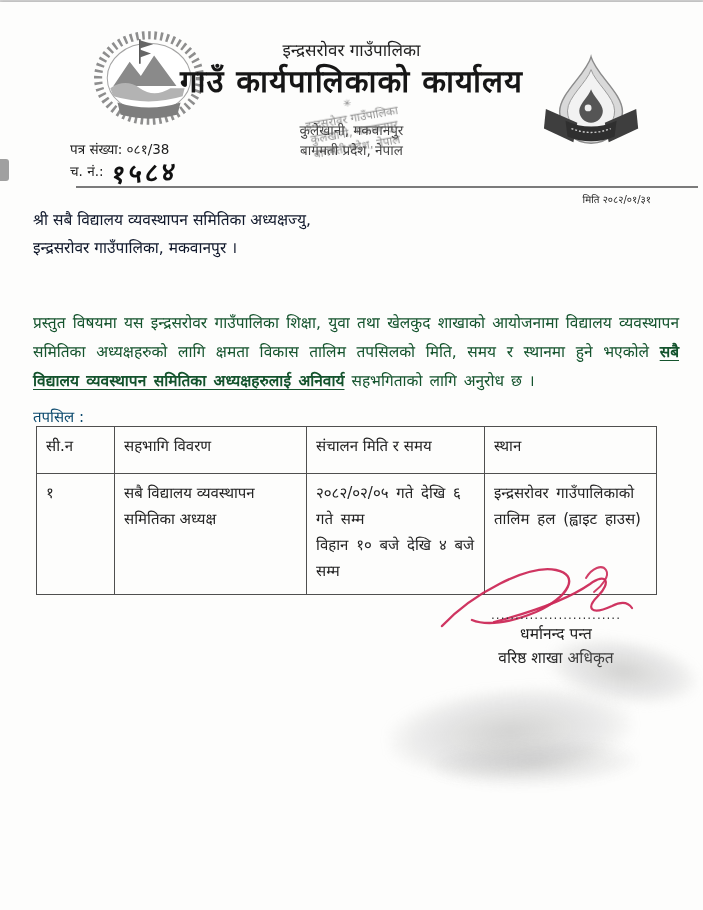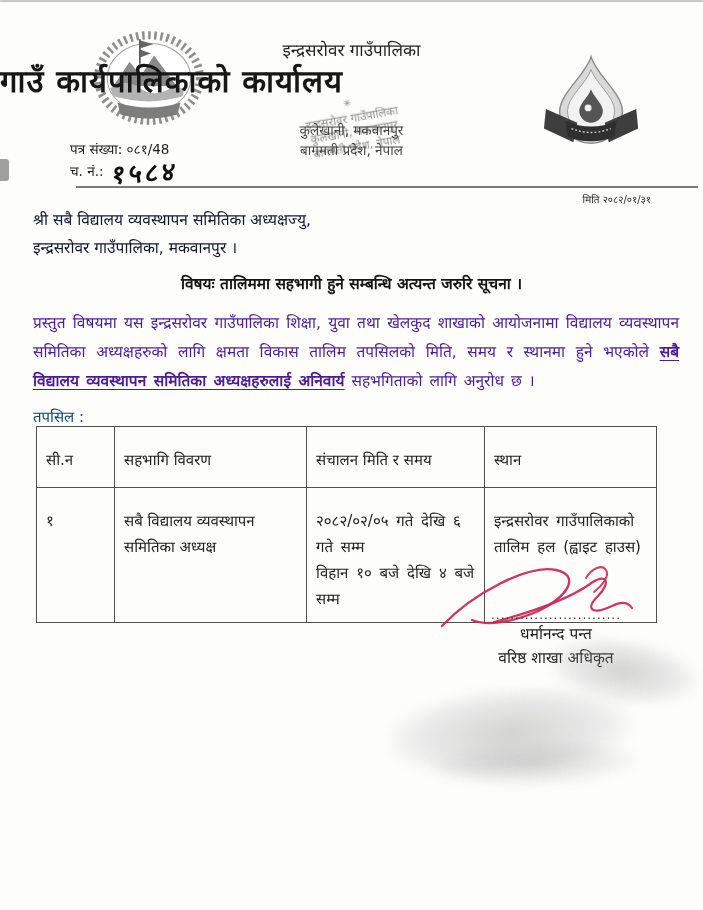--- a/index.html
+++ b/index.html
@@ -5,46 +5,46 @@
   html,body{margin:0;padding:0;}
   body{background:#d8d8d8;font-family:"DejaVu Sans","Liberation Sans",sans-serif;}
   .page{
     position:relative;width:703px;height:910px;margin:2px auto;
     background:#fdfdfc;color:#2b2b2b;overflow:hidden;
     box-shadow:0 0 4px rgba(0,0,0,.25);
   }
   .abs{position:absolute;}
   
   .muni-name{top:36px;left:0;right:0;text-align:center;font-size:17px;color:#1f1f1f;}
-  .office-title{top:57px;left:0;right:0;text-align:left;font-size:31px;font-weight:600;color:#161616;letter-spacing:1px;}
+  .office-title{top:57px;left:0;right:0;text-align:center;font-size:31px;font-weight:600;color:#161616;letter-spacing:1px;}
   .emblem-left{left:93px;top:27px;width:112px;height:102px;}
   .logo-right{left:540px;top:50px;width:108px;height:102px;}
   .printed-address{top:118px;left:0;right:0;text-align:center;font-size:13.5px;line-height:20px;color:#2f2f2f;opacity:.9;}
   .stamp{
     left:258px;top:94px;width:190px;text-align:center;
     transform:rotate(-10deg);color:#4a4a4a;opacity:.62;
     font-size:11.5px;line-height:14.5px;filter:blur(.4px);
   }
   .stamp .orn{font-size:10px;letter-spacing:4px;}
   .ref-block{left:70px;top:136px;font-size:13.5px;line-height:22px;color:#222;}
   .handwritten{
     display:inline-block;font-size:26px;font-weight:700;color:#101010;
     transform:skewX(-8deg) rotate(-3deg);margin-left:8px;vertical-align:-6px;letter-spacing:3px;
   }
   .head-rule{top:184px;left:76px;right:5px;border-top:2px solid #5a5a5a;height:0;opacity:.8;}
   .date-line{top:190px;right:52px;font-size:10px;color:#1d1d1d;}
   
   .recipient{left:33px;top:204px;font-size:15.5px;line-height:28px;color:#0f172a;}
   .subject{top:270px;left:0;right:0;text-align:center;font-size:15.5px;font-weight:700;color:#161616;}
-  .body-para{left:33px;width:646px;top:307px;font-size:15.5px;line-height:29px;text-align:justify;color:#4c1d95;word-spacing:2px;}
+  .body-para{left:33px;width:646px;top:307px;font-size:15.5px;line-height:29px;text-align:justify;color:#14532d;word-spacing:2px;}
   .body-para .ul{font-weight:700;text-decoration:underline;text-underline-offset:3px;}
   .tapasil{left:33px;top:404px;font-size:15px;color:#0c4a6e;}
   
   table.sched{position:absolute;left:36px;top:424px;width:620px;border-collapse:collapse;table-layout:fixed;}
-  table.sched th,table.sched td{border:1.5px solid #4f4f4f;font-weight:400;vertical-align:top;text-align:left;padding:20px 9px 10px 9px;font-size:15px;line-height:26px;color:#222;}
+  table.sched th,table.sched td{border:1.5px solid #4f4f4f;font-weight:400;vertical-align:top;text-align:left;padding:6px 9px 10px 9px;font-size:15px;line-height:26px;color:#222;}
   table.sched th{height:30px;}
   table.sched td{height:104px;}
   col.c-sn{width:78px;} col.c-part{width:192px;} col.c-time{width:178px;} col.c-place{width:172px;}
   .justify{text-align:justify;word-spacing:3px;}
   
   .sig-svg{right:62px;top:558px;width:205px;height:82px;}
   .sig-block{right:52px;top:606px;width:190px;text-align:center;color:#1f1f1f;}
   .sig-dots{font-size:12px;letter-spacing:1px;line-height:14px;color:#333;}
   .sig-name{font-size:15.5px;line-height:24px;}
   .sig-desig{font-size:15.5px;line-height:24px;}
@@ -94,33 +94,32 @@
   </div>
 
   <div class="abs stamp">
     <div class="orn">✳</div>
     <div>इन्द्रसरोवर गाउँपालिका</div>
     <div>कुलेखानी, मकवानपुर</div>
     <div>बागमती प्रदेश, नेपाल</div>
   </div>
 
   <div class="abs ref-block">
-    <div>पत्र संख्या: ०८१/48</div>
+    <div>पत्र संख्या: ०८१/38</div>
     <div><span>च. नं.:</span><span class="handwritten">१५८४</span></div>
   </div>
 
   <div class="abs head-rule"></div>
   <div class="abs date-line">मिति २०८२/०१/३१</div>
 
   <div class="abs recipient">
     <div>श्री सबै विद्यालय व्यवस्थापन समितिका अध्यक्षज्यु,</div>
     <div>इन्द्रसरोवर गाउँपालिका, मकवानपुर ।</div>
   </div>
 
-  <div class="abs subject">विषयः तालिममा सहभागी हुने सम्बन्धि अत्यन्त जरुरि सूचना ।</div>
 
   <div class="abs body-para"><span>प्रस्तुत विषयमा यस इन्द्रसरोवर गाउँपालिका शिक्षा, युवा तथा खेलकुद शाखाको आयोजनामा विद्यालय व्यवस्थापन समितिका अध्यक्षहरुको लागि क्षमता विकास तालिम तपसिलको मिति, समय र स्थानमा हुने भएकोले </span><span class="ul">सबै विद्यालय व्यवस्थापन समितिका अध्यक्षहरुलाई अनिवार्य</span><span> सहभगिताको लागि अनुरोध छ ।</span></div>
 
   <div class="abs tapasil">तपसिल :</div>
 
   <table class="sched">
     <colgroup>
         <col class="c-sn">
         <col class="c-part">
         <col class="c-time">

